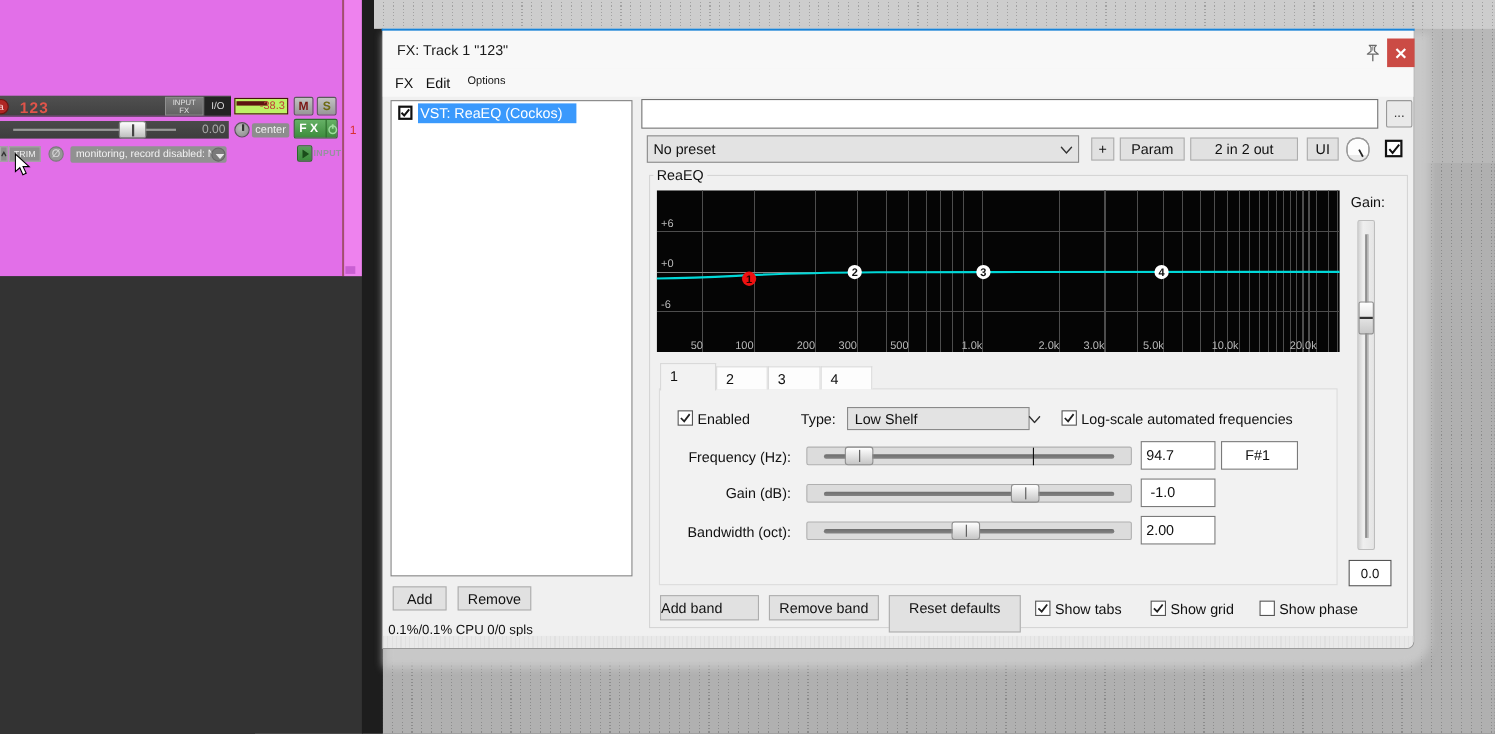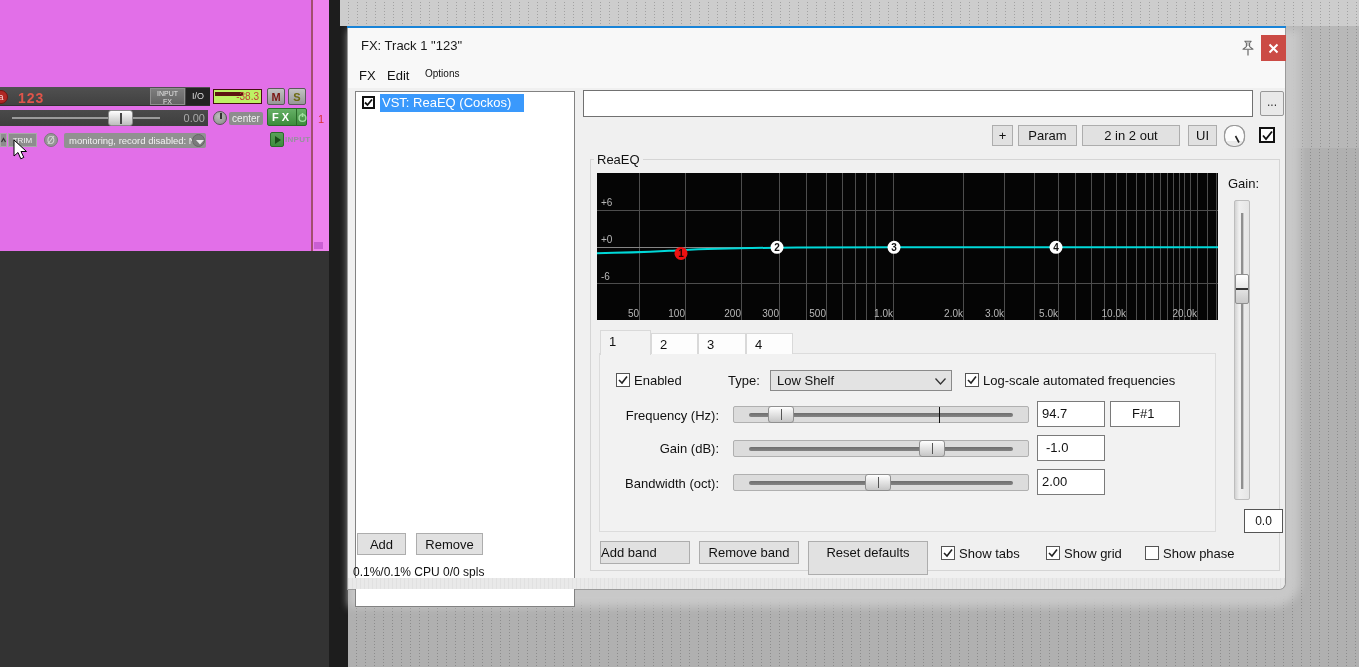--- a/index.html
+++ b/index.html
@@ -121,35 +121,41 @@
         </svg>
     </div>
   </div>
 
   <div class="abs" style="left:0; top:36px; width:937px; height:26px; background:#f8f8f8;">
     <div class="abs" style="left:11px; top:6px; font-size:13px; color:#111;">FX</div>
     <div class="abs" style="left:39px; top:6px; font-size:13px; color:#111;">Edit</div>
     <div class="abs" style="left:77px; top:6px; font-size:10px; color:#111;">Options</div>
   </div>
 
-  <div class="abs" style="left:7px; top:65px; width:220px; height:516px; background:#ffffff; border:1px solid #828282;">
+  <div class="abs" style="left:7px; top:65px; width:220px; height:433px; background:#ffffff; border:1px solid #828282;">
     <div class="abs" style="left:6px; top:4px; width:13px; height:13px; background:#fff; border:2px solid #111;">
       <svg class="abs" style="left:0px; top:0px;" width="9" height="9" viewBox="0 0 9 9">
           <path d="M1 4.5 L3.5 7 L8 1.5" fill="none" stroke="#111" stroke-width="1.8"></path>
         </svg>
     </div>
     <div class="abs" style="left:24px; top:2px; width:144px; height:18px; background:#3a99fc; color:#ffffff; font-size:13px; line-height:18px; padding-left:2px;">VST: ReaEQ (Cockos)</div>
   </div>
   <button class="abs" style="left:9px; top:507px; width:49px; height:22px; background:#e1e1e1; border:1px solid #adadad; font-family:'Liberation Sans',sans-serif; font-size:13px; color:#111;">Add</button>
   <button class="abs" style="left:68px; top:507px; width:67px; height:22px; background:#e1e1e1; border:1px solid #adadad; font-family:'Liberation Sans',sans-serif; font-size:13px; color:#111;">Remove</button>
   <div class="abs" style="left:5px; top:539px; font-size:12px; color:#111;">0.1%/0.1% CPU 0/0 spls</div>
 
   <div class="abs" style="left:235px; top:64px; width:670px; height:27px; background:#ffffff; border:1px solid #717171;"></div>
   <div class="abs" style="left:912px; top:65px; width:24px; height:25px; background:#e9e9e9; border:1px solid #989898; border-radius:2px; color:#333; font-size:12px; text-align:center; line-height:20px;">...</div>
 
+  <div class="abs" style="left:240px; top:97px; width:393px; height:25px; background:#e3e3e3; border:1px solid #8a8a8a;">
+    <div class="abs" style="left:5px; top:4px; font-size:13px; color:#111;">No preset</div>
+    <svg class="abs" style="left:375px; top:9px;" width="11" height="7" viewBox="0 0 11 7">
+        <path d="M0.5 0.5 L5.5 6 L10.5 0.5" fill="none" stroke="#333" stroke-width="1.3"></path>
+      </svg>
+  </div>
   <div class="abs" style="left:644px; top:98.5px; width:21px; height:21px; background:#e1e1e1; border:1px solid #adadad; font-size:13px; color:#111; text-align:center; line-height:19px;">+</div>
   <div class="abs" style="left:670px; top:98.5px; width:59px; height:21px; background:#e1e1e1; border:1px solid #adadad; font-size:13px; color:#111; text-align:center; line-height:19px;">Param</div>
   <div class="abs" style="left:734px; top:98.5px; width:98px; height:21px; background:#e1e1e1; border:1px solid #adadad; font-size:13px; color:#111; text-align:center; line-height:19px;">2 in 2 out</div>
   <div class="abs" style="left:840px; top:98.5px; width:29px; height:21px; background:#e1e1e1; border:1px solid #adadad; font-size:13px; color:#111; text-align:center; line-height:19px;">UI</div>
 
   <svg class="abs" style="left:875px; top:98px;" width="24" height="24" viewBox="0 0 24 24">
     <rect x="1.5" y="1.5" width="20" height="21" rx="9" fill="#fdfdfd" stroke="#9a9a9a" stroke-width="1.1"></rect>
     <path d="M3 17 a9 9 0 0 0 17 0 Z" fill="#e8e8e8" opacity="0.9"></path>
     <path d="M12.5 12 L16 18.5" stroke="#222" stroke-width="1.6"></path>
     <rect x="1.5" y="1.5" width="20" height="21" rx="9" fill="none" stroke="#9a9a9a" stroke-width="1.1"></rect>
@@ -234,21 +240,21 @@
     <text x="459" y="78" text-anchor="middle" font-size="10" font-weight="bold" fill="#111" font-family="Liberation Sans, sans-serif">4</text>
   </svg>
 
   <div class="abs" style="left:880px; top:150px; font-size:13px; color:#111;">Gain:</div>
   <div class="abs" style="left:886px; top:174px; width:16px; height:300px; background:linear-gradient(90deg,#d2d2d2,#efefef 30%,#e5e5e5); border:1px solid #bdbdbd; border-radius:2px;">
     <div class="abs" style="left:6px; top:12px; width:3px; height:276px; background:#8f8f8f; border-right:1px solid #c8c8c8;"></div>
     <div class="abs" style="left:0px; top:73px; width:14px; height:30px; background:linear-gradient(#ffffff,#c9c9c9); border:1px solid #8f8f8f; border-radius:2px;">
       <div class="abs" style="left:0; top:13px; width:12px; height:1.5px; background:#333;"></div>
     </div>
   </div>
-  <div class="abs" style="left:878px; top:483px; width:39px; height:24px; background:#ffffff; border:1px solid #555; font-size:12px; color:#111; text-align:center; line-height:22px;margin-left:18px;">0.0</div>
+  <div class="abs" style="left:878px; top:483px; width:39px; height:24px; background:#ffffff; border:1px solid #555; font-size:12px; color:#111; text-align:center; line-height:22px;">0.0</div>
 
   <div class="abs" style="left:251px; top:327px; width:617px; height:179px; background:#f2f2f2; border:1px solid #dcdcdc;"></div>
   <div class="abs" style="left:303px; top:307px; width:47px; height:21px; background:#fdfdfd; border:1px solid #d9d9d9; border-bottom:none; font-size:13px; color:#111;">
       <span style="position:absolute; left:8px; top:3px;">2</span>
     </div>
   <div class="abs" style="left:350px; top:307px; width:48px; height:21px; background:#fdfdfd; border:1px solid #d9d9d9; border-bottom:none; font-size:13px; color:#111;">
       <span style="position:absolute; left:8px; top:3px;">3</span>
     </div>
   <div class="abs" style="left:398px; top:307px; width:47px; height:21px; background:#fdfdfd; border:1px solid #d9d9d9; border-bottom:none; font-size:13px; color:#111;">
       <span style="position:absolute; left:8px; top:3px;">4</span>
@@ -257,21 +263,21 @@
       <span style="position:absolute; left:8px; top:3px;">1</span>
     </div>
 
   <div class="abs" style="left:268px; top:347px; width:14px; height:14px; background:#fff; border:1px solid #555;">
     <svg class="abs" style="left:1px; top:1px;" width="10" height="10" viewBox="0 0 10 10">
         <path d="M1 5 L4 8 L9 1.5" fill="none" stroke="#222" stroke-width="1.6"></path>
       </svg>
   </div>
   <div class="abs" style="left:286px; top:347px; font-size:13px; color:#111;">Enabled</div>
   <div class="abs" style="left:380px; top:347px; font-size:13px; color:#111;">Type:</div>
-  <div class="abs" style="left:422px; top:344px; width:182px; height:21px; background:#e3e3e3; border:1px solid #8a8a8a;">
+  <div class="abs" style="left:422px; top:344px; width:166px; height:21px; background:#e3e3e3; border:1px solid #8a8a8a;">
     <div class="abs" style="left:6px; top:2px; font-size:13px; color:#111;">Low Shelf</div>
     <svg class="abs" style="left:164px; top:7px;" width="11" height="7" viewBox="0 0 11 7">
         <path d="M0.5 0.5 L5.5 6 L10.5 0.5" fill="none" stroke="#333" stroke-width="1.3"></path>
       </svg>
   </div>
   <div class="abs" style="left:617px; top:347px; width:14px; height:14px; background:#fff; border:1px solid #555;">
     <svg class="abs" style="left:1px; top:1px;" width="10" height="10" viewBox="0 0 10 10">
         <path d="M1 5 L4 8 L9 1.5" fill="none" stroke="#222" stroke-width="1.6"></path>
       </svg>
   </div>

